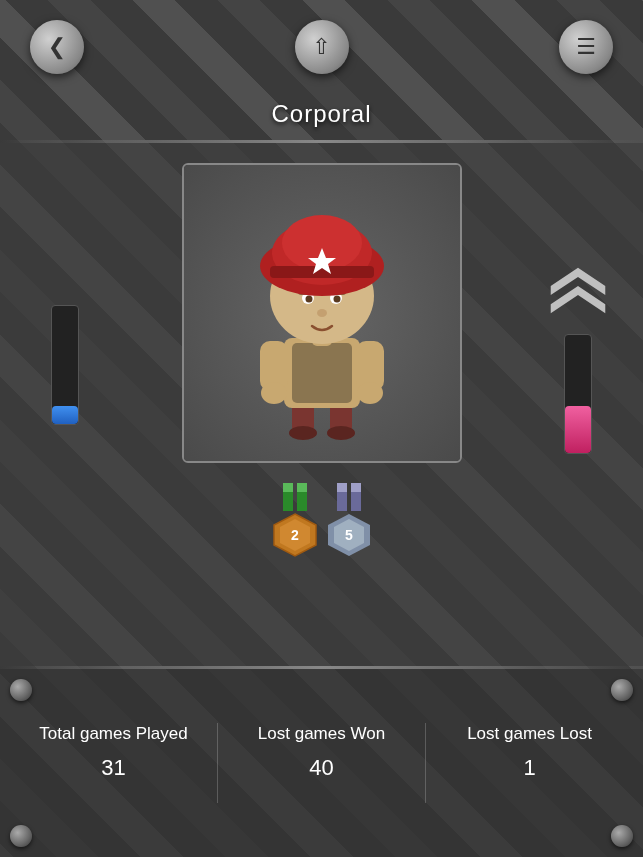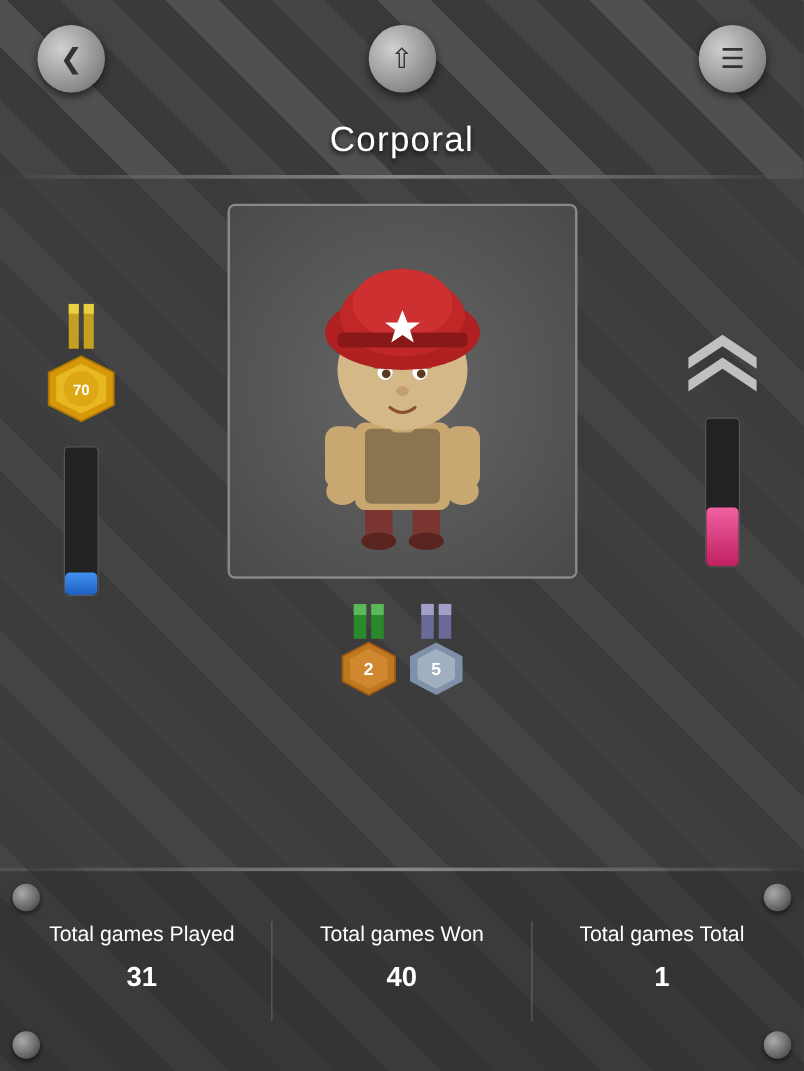--- a/index.html
+++ b/index.html
@@ -80,21 +80,21 @@
       cursor: pointer;
       display: flex;
       align-items: center;
       justify-content: center;
       font-size: 22px;
       color: #333;
       box-shadow: 0 3px 8px rgba(0,0,0,0.6);
     }
 
     .page-title {
-      font-size: 28px;
+      font-size: 24px;
       color: #fff;
       font-weight: 300;
       letter-spacing: 1px;
       text-shadow: 0 2px 4px rgba(0,0,0,0.8);
       margin-top: 8px;
     }
 
     
     .divider {
       height: 3px;
@@ -249,21 +249,21 @@
     }
 
     
     .footer-divider {
       height: 3px;
       background: linear-gradient(90deg, transparent, #666, #888, #666, transparent);
     }
 
     
     .footer {
-      height: 160px;
+      height: 188px;
       display: flex;
       flex-direction: column;
       align-items: center;
       justify-content: center;
       background: rgba(50,50,50,0.7);
       position: relative;
     }
 
     .stats-row {
       display: flex;
@@ -284,21 +284,21 @@
       font-size: 17px;
       font-weight: 400;
       text-align: center;
       line-height: 1.3;
       margin-bottom: 10px;
     }
 
     .stat-value {
       color: #fff;
       font-size: 22px;
-      font-weight: 700;
+      font-weight: 400;
     }
 
     
     .screw {
       position: absolute;
       width: 22px;
       height: 22px;
       border-radius: 50%;
       background: radial-gradient(circle at 35% 35%, #aaa, #666 60%, #333);
       box-shadow: 0 2px 4px rgba(0,0,0,0.6);
@@ -339,34 +339,20 @@
     <h1 class="page-title">Corporal</h1>
   </div>
 
   <div class="divider"></div>
 
   <div class="content">
     <div class="content-inner">
 
       <div class="left-col">
 
-        <div class="medal-large">
-          <svg width="30" height="40" viewBox="0 0 30 40">
-            <rect x="5" y="0" width="8" height="36" fill="#c4a020"></rect>
-            <rect x="17" y="0" width="8" height="36" fill="#c4a020"></rect>
-            <rect x="5" y="0" width="8" height="8" fill="#e8d040"></rect>
-            <rect x="17" y="0" width="8" height="8" fill="#e8d040"></rect>
-          </svg>
-          <svg width="56" height="56" viewBox="0 0 56 56">
-            <polygon points="28,2 54,15 54,41 28,54 2,41 2,15" fill="#d4980a" stroke="#b07800" stroke-width="1.5"></polygon>
-            <polygon points="28,8 48,18 48,38 28,48 8,38 8,18" fill="#e8b820"></polygon>
-            <circle cx="28" cy="28" r="14" fill="#d4980a" opacity="0.5"></circle>
-            <text x="28" y="33" text-anchor="middle" font-size="12" font-weight="bold" fill="#fff">70</text>
-          </svg>
-        </div>
 
         <div class="progress-bar-vertical">
           <div class="progress-bar-fill fill-blue"></div>
         </div>
       </div>
 
       <div class="center-col">
         <div class="char-frame">
 
           <svg class="character-svg" viewBox="0 0 220 270">
@@ -475,24 +461,24 @@
     <div class="screw screw-bl"></div>
     <div class="screw screw-br"></div>
 
     <div class="stats-row">
       <div class="stat-item">
         <div class="stat-label">Total games Played</div>
         <div class="stat-value">31</div>
       </div>
       <div class="stat-vdivider"></div>
       <div class="stat-item">
-        <div class="stat-label">Total games Won</div>
+        <div class="stat-label">Lost games Won</div>
         <div class="stat-value">40</div>
       </div>
       <div class="stat-vdivider"></div>
       <div class="stat-item">
-        <div class="stat-label">Total games Total</div>
+        <div class="stat-label">Lost games Lost</div>
         <div class="stat-value">1</div>
       </div>
     </div>
   </div>
 
 </div>
 
 </body></html>

